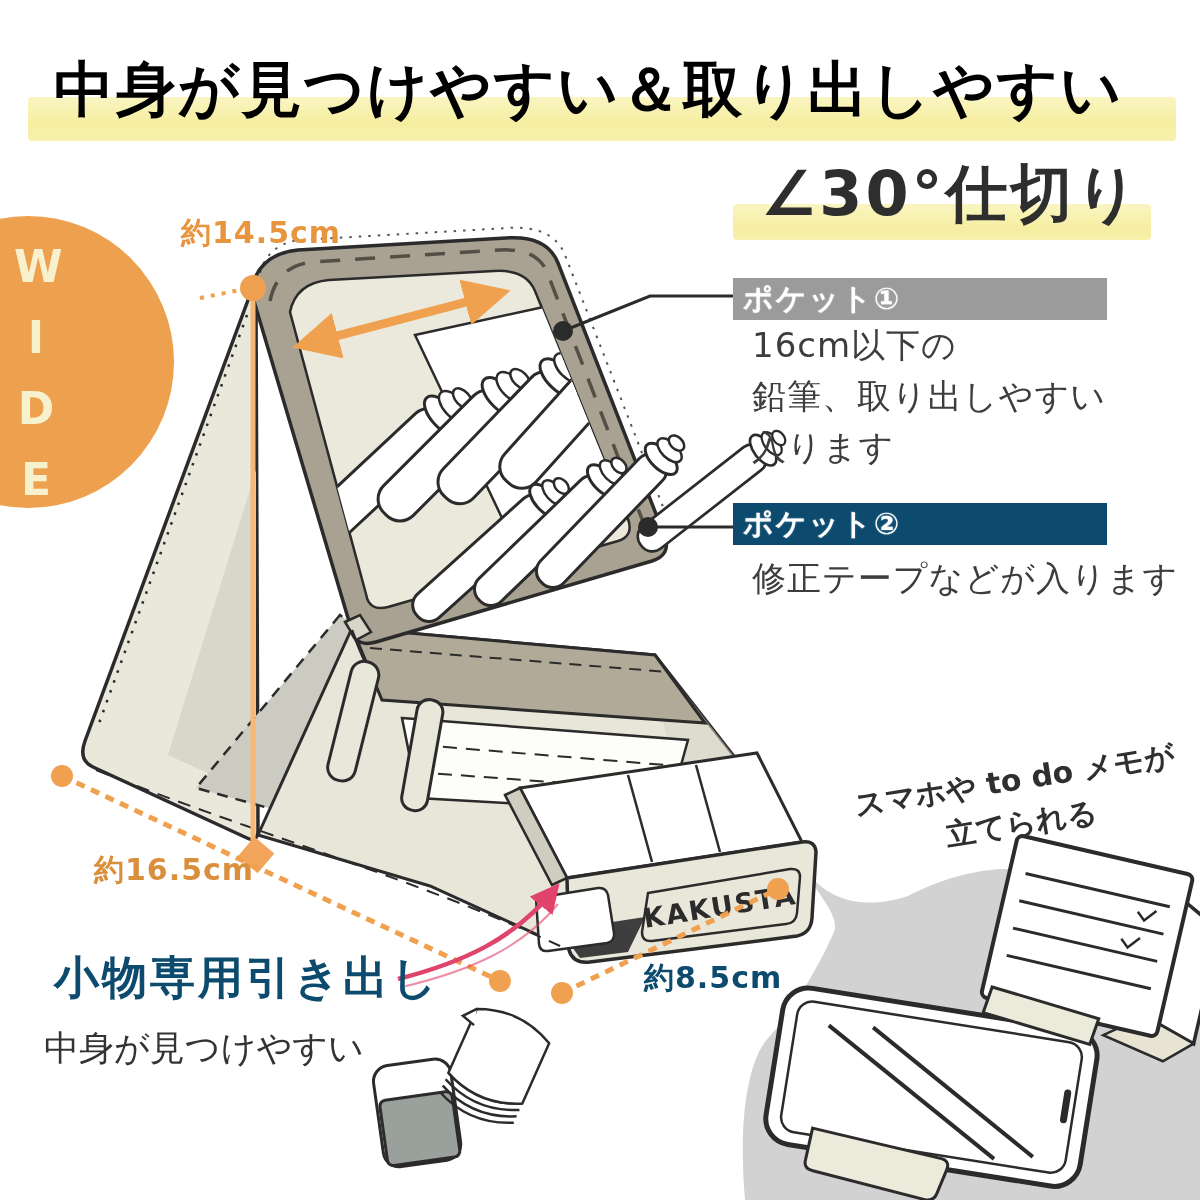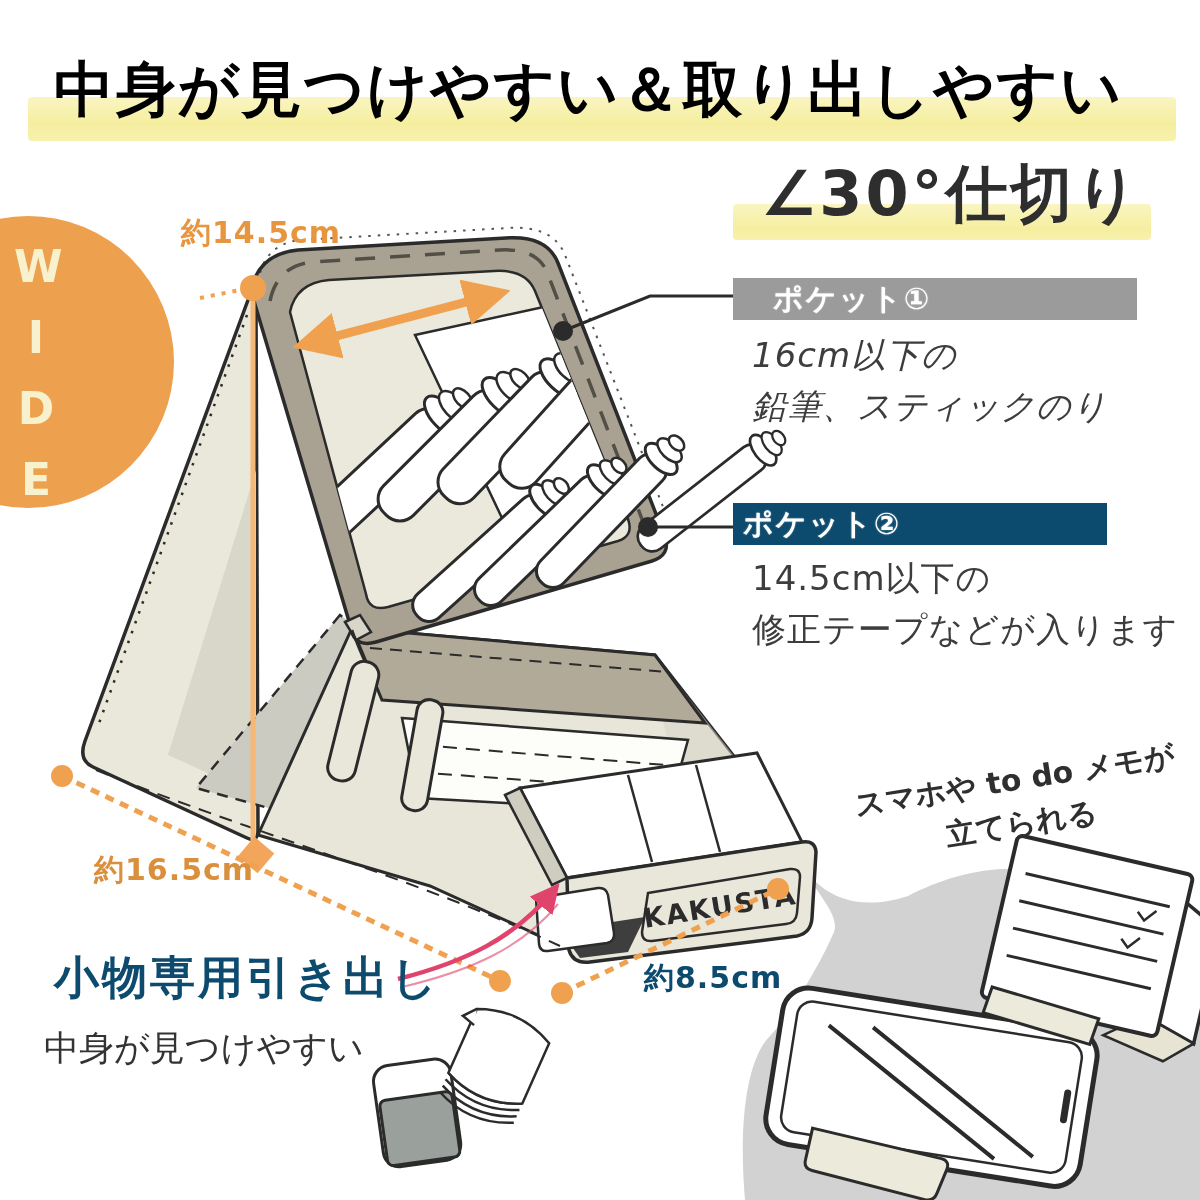--- a/index.html
+++ b/index.html
@@ -21,27 +21,27 @@
   .wide-circle{left:-118px;top:216px;width:292px;height:292px;border-radius:50%;z-index:3;}
   .wide-letters{left:14px;top:231px;width:44px;z-index:4;font-size:44px;font-weight:bold;
                 line-height:71px;text-align:center;letter-spacing:0;}
   
   .meas{font-size:30px;font-weight:600;letter-spacing:1px;z-index:6;white-space:nowrap;}
   .meas-top{left:181px;top:213px;}
   .meas-left{left:94px;top:850px;color:#d98f3c !important;}
   .meas-bottom{left:644px;top:958px;}
   
   .pbar{left:733px;width:374px;height:42px;z-index:6;display:flex;align-items:center;}
-  .pbar1{top:278px;padding-left:30px;}
+  .pbar1{top:278px;}
   .pbar2{top:503px;}
   .pbar-label{color:#ffffff;font-size:30px;font-weight:bold;letter-spacing:2px;padding-left:10px;
               text-shadow:0 0 2px rgba(255,255,255,.4);}
   .ptext{left:752px;width:420px;z-index:6;font-size:34px;line-height:51px;color:#3d3d3d;
          letter-spacing:1px;white-space:nowrap;}
-  .ptext1{top:330px;font-style:italic;}
+  .ptext1{top:320px;}
   .ptext2{top:553px;}
   
   .drawer-title{left:54px;top:948px;font-size:45px;font-weight:600;letter-spacing:3px;z-index:6;white-space:nowrap;}
   .drawer-lines{left:44px;top:1019px;font-size:35px;line-height:58px;color:#333333;z-index:6;white-space:nowrap;}
   
   .stand-note{left:832px;top:758px;width:372px;z-index:6;font-size:30px;font-weight:600;
               color:#2f2f2f;text-align:center;transform:rotate(-9deg);line-height:44px;white-space:nowrap;}
   svg{position:absolute;left:0;top:0;z-index:2;}
 </style>
 </head>
@@ -221,28 +221,28 @@
 
 <div class="abs meas meas-top" style="color:#e8953f;">約14.5cm</div>
 <div class="abs meas meas-left" style="color:#d98f3c;">約16.5cm</div>
 <div class="abs meas meas-bottom" style="color:#0c4a6e;">約8.5cm</div>
 
 <div class="abs pbar pbar1" style="background:#9b9b9b;">
   <span class="pbar-label">ポケット①</span>
 </div>
 <div class="abs ptext ptext1">
   <div>16cm以下の</div>
-  <div>鉛筆、スティックのり</div>
+  <div>鉛筆、取り出しやすい</div>
+  <div>入ります</div>
 </div>
 
 <div class="abs pbar pbar2" style="background:#0c4a6e;">
   <span class="pbar-label">ポケット②</span>
 </div>
 <div class="abs ptext ptext2">
-  <div>14.5cm以下の</div>
   <div>修正テープなどが入ります</div>
 </div>
 
 <div class="abs drawer-title" style="color:#0c4a6e;">小物専用引き出し</div>
 <div class="abs drawer-lines">
   <div>中身が見つけやすい</div>
 </div>
 
 <div class="abs stand-note">
   <div>スマホや to do メモが</div>

